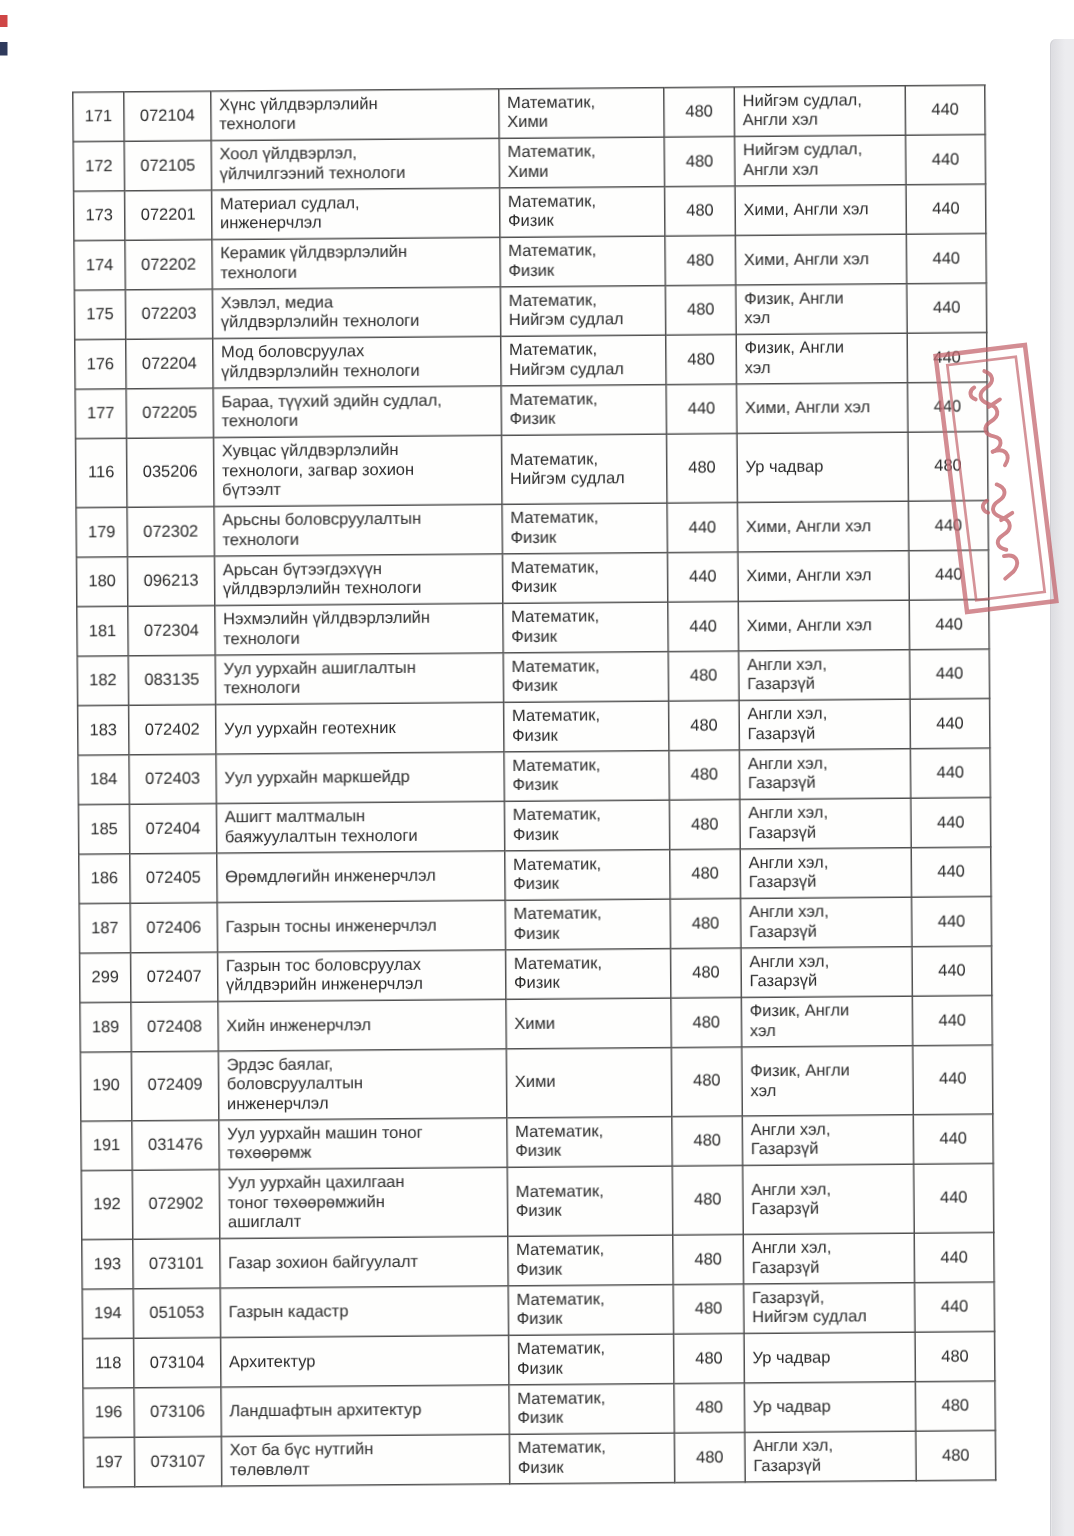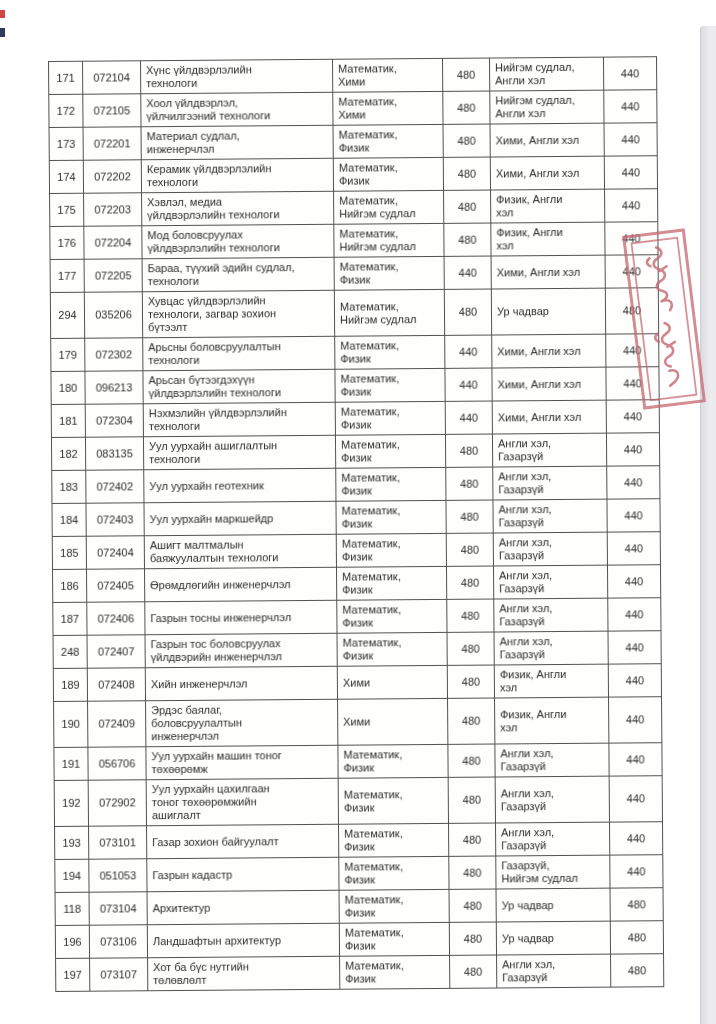--- a/index.html
+++ b/index.html
@@ -164,21 +164,21 @@
     <td class="pre">Бараа, түүхий эдийн судлал,
 технологи</td>
     <td class="pre">Математик,
 Физик</td>
     <td class="c-score">440</td>
     <td class="pre">Хими, Англи хэл</td>
     <td class="c-score">440</td>
   </tr>
 
   <tr>
-    <td class="c-no">294</td>
+    <td class="c-no">116</td>
     <td class="c-code">035206</td>
     <td class="pre">Хувцас үйлдвэрлэлийн
 технологи, загвар зохион
 бүтээлт</td>
     <td class="pre">Математик,
 Нийгэм судлал</td>
     <td class="c-score">480</td>
     <td class="pre">Ур чадвар</td>
     <td class="c-score">480</td>
   </tr>
@@ -287,21 +287,21 @@
     <td class="pre">Газрын тосны инженерчлэл</td>
     <td class="pre">Математик,
 Физик</td>
     <td class="c-score">480</td>
     <td class="pre">Англи хэл,
 Газарзүй</td>
     <td class="c-score">440</td>
   </tr>
 
   <tr>
-    <td class="c-no">248</td>
+    <td class="c-no">299</td>
     <td class="c-code">072407</td>
     <td class="pre">Газрын тос боловсруулах
 үйлдвэрийн инженерчлэл</td>
     <td class="pre">Математик,
 Физик</td>
     <td class="c-score">480</td>
     <td class="pre">Англи хэл,
 Газарзүй</td>
     <td class="c-score">440</td>
   </tr>
@@ -325,21 +325,21 @@
 инженерчлэл</td>
     <td class="pre">Хими</td>
     <td class="c-score">480</td>
     <td class="pre">Физик, Англи
 хэл</td>
     <td class="c-score">440</td>
   </tr>
 
   <tr>
     <td class="c-no">191</td>
-    <td class="c-code">056706</td>
+    <td class="c-code">031476</td>
     <td class="pre">Уул уурхайн машин тоног
 төхөөрөмж</td>
     <td class="pre">Математик,
 Физик</td>
     <td class="c-score">480</td>
     <td class="pre">Англи хэл,
 Газарзүй</td>
     <td class="c-score">440</td>
   </tr>
 

